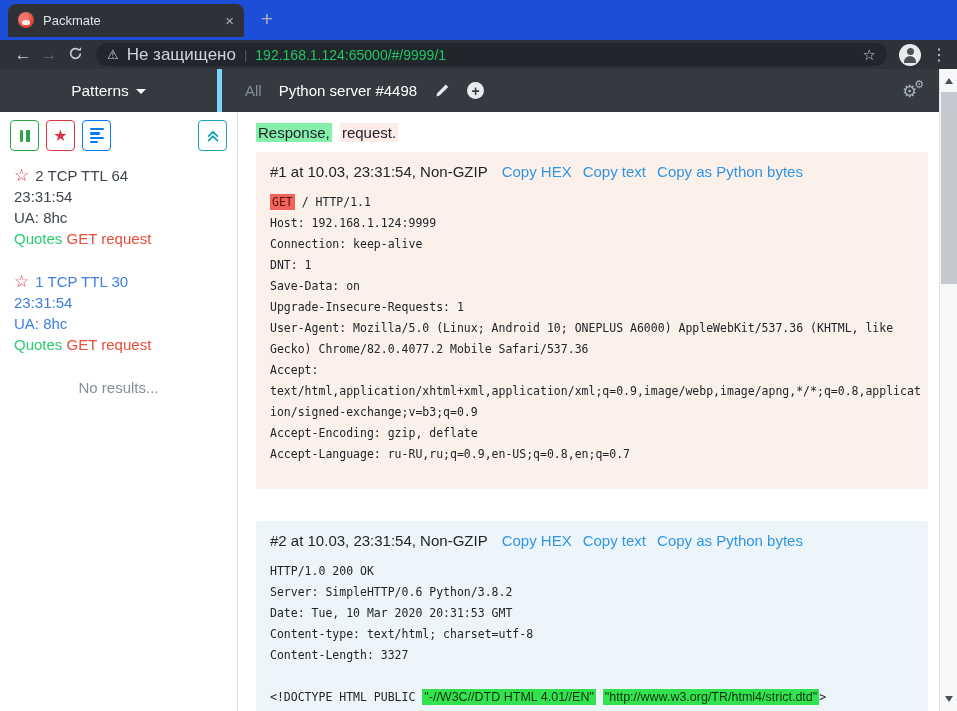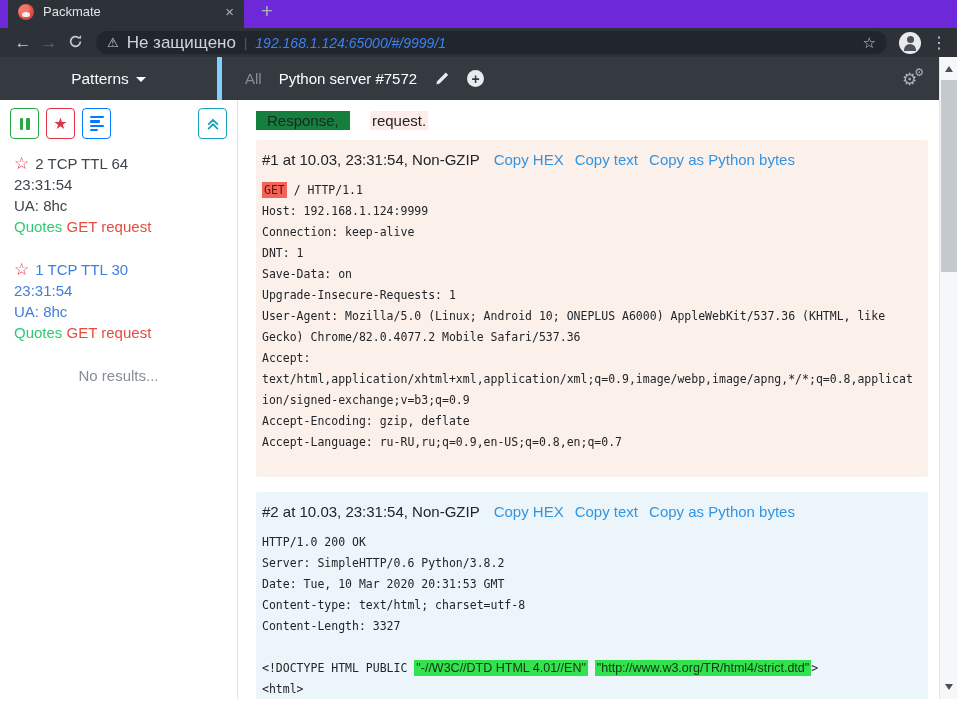--- a/index.html
+++ b/index.html
@@ -1,20 +1,20 @@
 <!DOCTYPE html>
 <html><head>
 <meta charset="utf-8">
 <style>
   * { margin:0; padding:0; box-sizing:border-box; }
   html,body { width:957px; height:711px; overflow:hidden; background:#fff;
     font-family:"Liberation Sans", sans-serif; }
 
   
-  .tabstrip { height:28px; background:#6d28d9; display:flex; align-items:flex-end; }
+  .tabstrip { height:40px; background:#1d4ed8; display:flex; align-items:center; }
   .tab { width:236px; height:33px; margin-left:8px; background:#2c3238;
     border-radius:8px 8px 0 0; display:flex; align-items:center; gap:9px;
     padding:0 10px; color:#dfe3e6; font-size:13px; }
   .favicon { width:16px; height:16px; border-radius:50%; flex:0 0 16px;
     background:radial-gradient(circle at 35% 35%, #f3766b 0 30%, #e04a3f 60%, #c43a31 100%);
     position:relative; }
   .favicon::after { content:""; position:absolute; left:4px; top:8px; width:8px; height:5px;
     background:#f4efec; border-radius:50% 50% 40% 40%; }
   .tab-title { flex:1; }
   .tab-close { color:#aab0b5; font-size:15px; line-height:1; cursor:pointer; }
@@ -22,21 +22,21 @@
     display:flex; align-items:center; justify-content:center; }
 
   .toolbar { height:29px; background:#2c3238; display:flex; align-items:center; padding:0 10px; }
   .navbtn { color:#c6ccd2; font-size:17px; width:26px; text-align:center; line-height:1; }
   .navbtn.disabled { color:#5c646b; }
   .omnibox { flex:1; height:23px; margin:0 8px; background:#21262c; border-radius:12px;
     display:flex; align-items:center; gap:8px; padding:0 11px; }
   .warn-ico { color:#c9d0d5; font-size:13px; }
   .sec-text { color:#ced4da; font-size:17px; }
   .om-div { color:#565d64; font-size:13px; }
-  .url-text { color:#3b82f6; font-size:14px; flex:1;font-style:italic; }
+  .url-text { color:#22c55e; font-size:14px; flex:1; }
   .om-star { color:#c9d0d5; font-size:15px; }
   .avatar { width:22px; height:22px; border-radius:50%; background:#e8eaed; position:relative; margin:0 10px 0 4px; }
   .avatar::before { content:""; position:absolute; left:7.5px; top:4px; width:7px; height:7px;
     border-radius:50%; background:#4a5056; }
   .avatar::after { content:""; position:absolute; left:5px; top:12.5px; width:12px; height:7px;
     border-radius:6px 6px 0 0; background:#4a5056; }
   .menu-dots { color:#c9d0d5; font-size:16px; width:16px; text-align:center; }
 
   
   .navbar { height:43px; background:#343a40; display:flex; align-items:center; color:#f8f9fa; }
@@ -76,24 +76,24 @@
   .stream .star { color:#dc3545; font-size:17px; line-height:1; }
   .stream.selected { color:#3e7ede; }
   .tag-green { color:#2ecc71;margin-top:36px; }
   .tag-red { color:#e74c3c; }
   .stream + .stream { margin-top:22px; }
   .no-results { text-align:center; color:#868e96; font-size:15px; margin-top:24px; }
 
   
   .main { width:702px; padding:12px 0 0 18px; overflow:hidden; }
   .legend { font-size:15px; color:#212529; margin-bottom:11px; }
-  .chip-response { background:#15803d; padding:1px 11px; margin-right:16px; }
+  .chip-response { background:#86efac; padding:1px 2px; margin-right:4px; }
   .chip-request { background:#fdece7; padding:1px 2px; }
 
-  .packet { width:672px; border-radius:3px; padding:11px 8px 24px 6px; margin-bottom:15px; }
+  .packet { width:672px; border-radius:3px; padding:11px 8px 24px 14px; margin-bottom:32px; }
   .packet.request { background:#fcf0eb; }
   .packet.response { background:#ecf6fa; }
   .phead { display:flex; align-items:baseline; font-size:15px; color:#212529; margin-bottom:12px; }
   .phead .ptitle { margin-right:14px; }
   .phead a { color:#3295e2; margin-right:11px; text-decoration:none; cursor:pointer; }
   .pbody { font-family:"DejaVu Sans Mono", monospace; font-size:11.5px; line-height:21px;
     color:#212529; white-space:pre; }
   .hl-red { background:#f2635a; color:#58130e; padding:1px 2px; }
   .hl-green { background:#32e34f; color:#14320f; padding:1px 2px;
     font-family:"Liberation Sans", sans-serif; font-size:12.5px; }
@@ -145,21 +145,21 @@
     <span class="menu-dots">⋮</span>
   </div>
 
   <div class="navbar">
     <div class="nav-patterns">
       <span>Patterns</span>
       <span class="caret"></span>
     </div>
     <div class="nav-tabs">
       <span class="nav-all">All</span>
-      <span class="nav-current">Python server #7572</span>
+      <span class="nav-current">Python server #4498</span>
       <span class="pencil">
         <svg width="16" height="16" viewBox="0 0 16 16">
             <path d="M11.8 1.6l2.4 2.4L5.6 12.6l-3.2.8.8-3.2z" fill="#e9ecef"></path>
           </svg>
       </span>
       <span class="plus-circle">+</span>
     </div>
     <div class="nav-gears">
       <span class="gear-big">⚙</span>
       <span class="gear-small">⚙</span>

